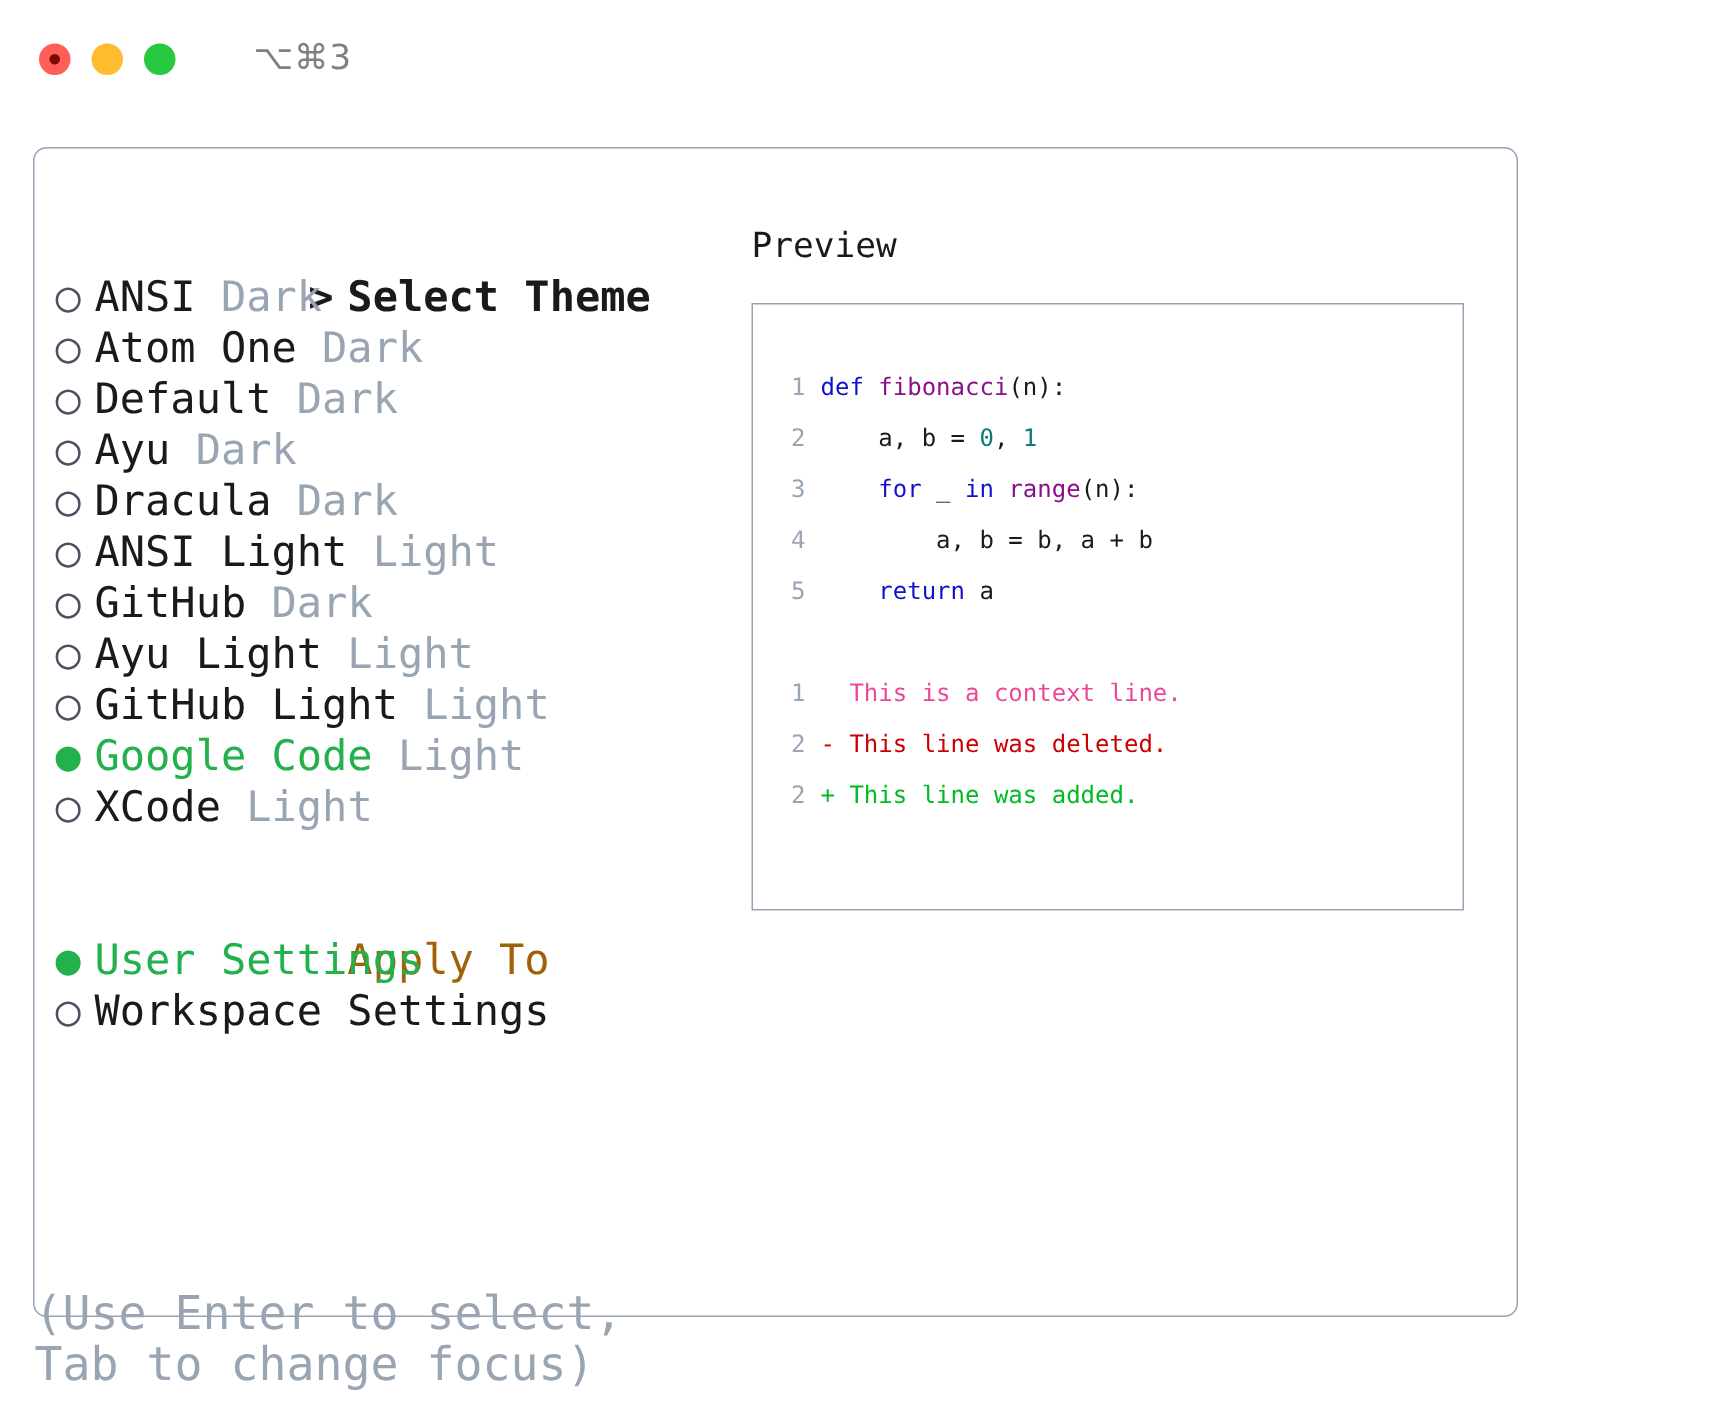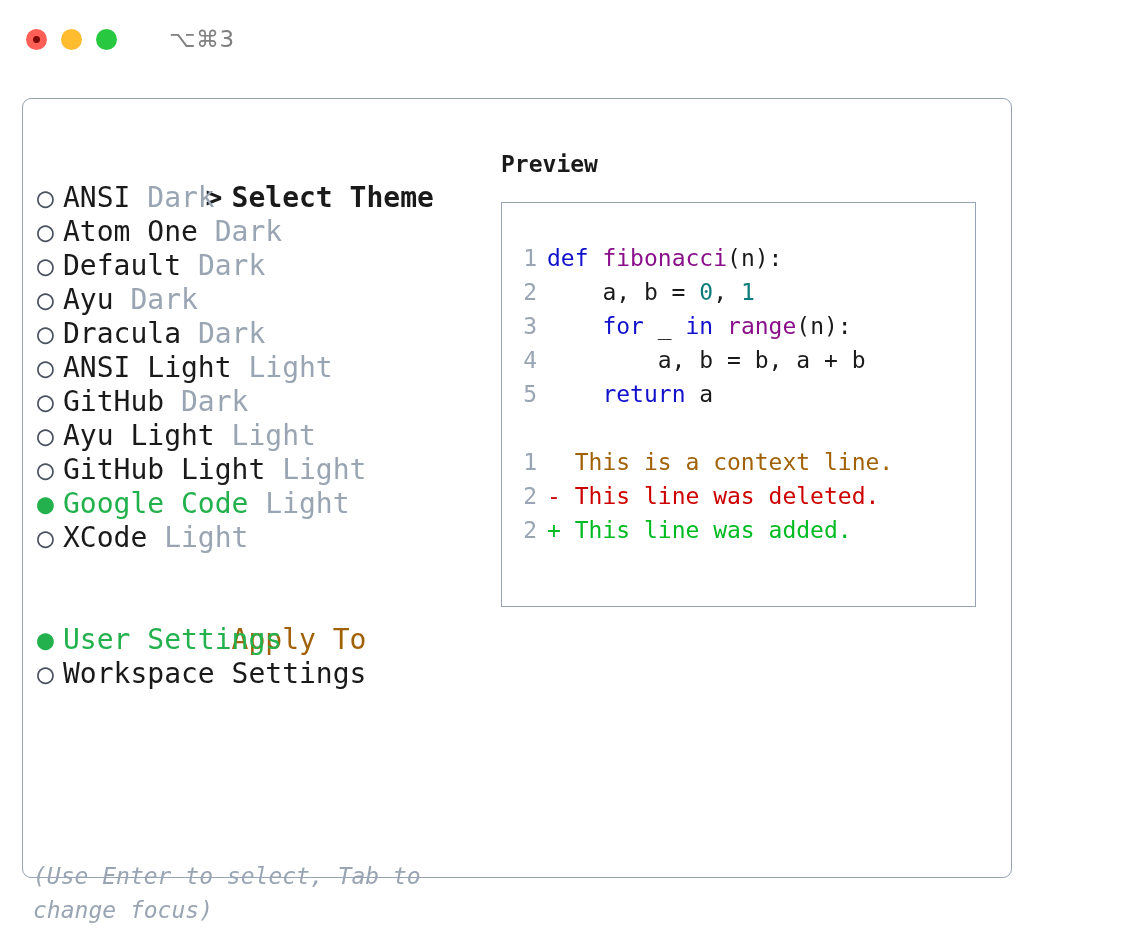--- a/index.html
+++ b/index.html
@@ -113,76 +113,75 @@
   .row.selected .bullet,
   .row.selected .item-label { color: #22b14c; }
   .row .bullet-empty { color: #4a5160; }
   .spacer-row { height: 34px; }
   .subheading {
     font-weight: normal;
     color: #a16207;
   }
   #hint {
     position: absolute;
-    left: 10px;
+    left: 0;
     top: 760px;
     width: 420px;
-    font-size: 23px;
+    font-size: 31px;
     line-height: 34px;
     color: #9aa5b4;
     white-space: pre-wrap;
-    font-style: italic;
   }
 
   
   #right-col {
     position: absolute;
     left: 478px;
     top: 48px;
     width: 500px;
   }
   #preview-title {
     font-size: 23px;
     line-height: 34px;
-    font-weight: bold;
+    font-weight: normal;
     color: #1a1a1a;
   }
   #preview-box {
     margin-top: 21px;
     width: 475px;
     height: 405px;
     border: 1.5px solid #97a3b4;
     box-sizing: border-box;
     background: #ffffff;
     position: relative;
   }
   #code-area {
     position: absolute;
     left: 11px;
     top: 38px;
     right: 6px;
   }
   .code-line {
     height: 34px;
     line-height: 34px;
-    font-size: 23px;
+    font-size: 16px;
     white-space: pre;
   }
   .ln {
     display: inline-block;
     width: 24px;
     text-align: right;
     color: #9aa5b4;
     margin-right: 10px;
   }
   .kw   { color: #1111cc; }
   .fn   { color: #8a0f8a; }
   .num  { color: #0b7b7b; }
   .plain{ color: #1a1a1a; }
-  .ctx  { color: #a16207; }
+  .ctx  { color: #ec4899; }
   .del  { color: #cc0000; }
   .add  { color: #00bb22; }
   .blank-line { height: 34px; }
 </style>
 </head>
 <body>
 
 <div id="window">
 
   <div id="titlebar">

